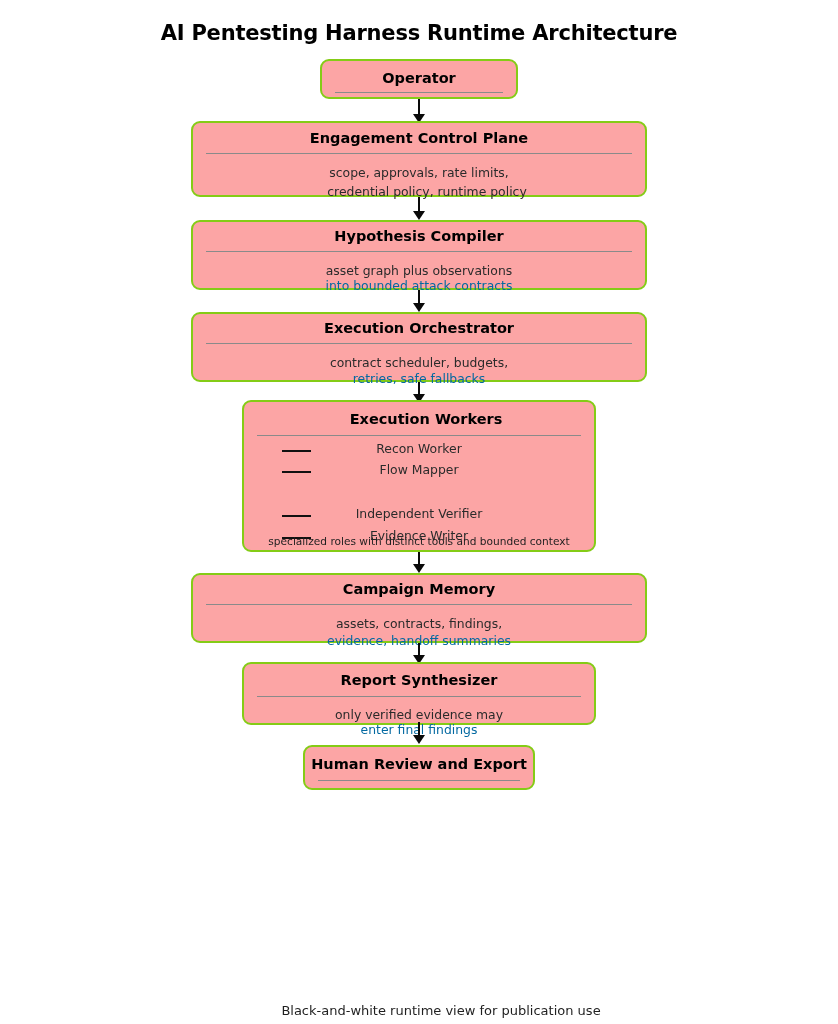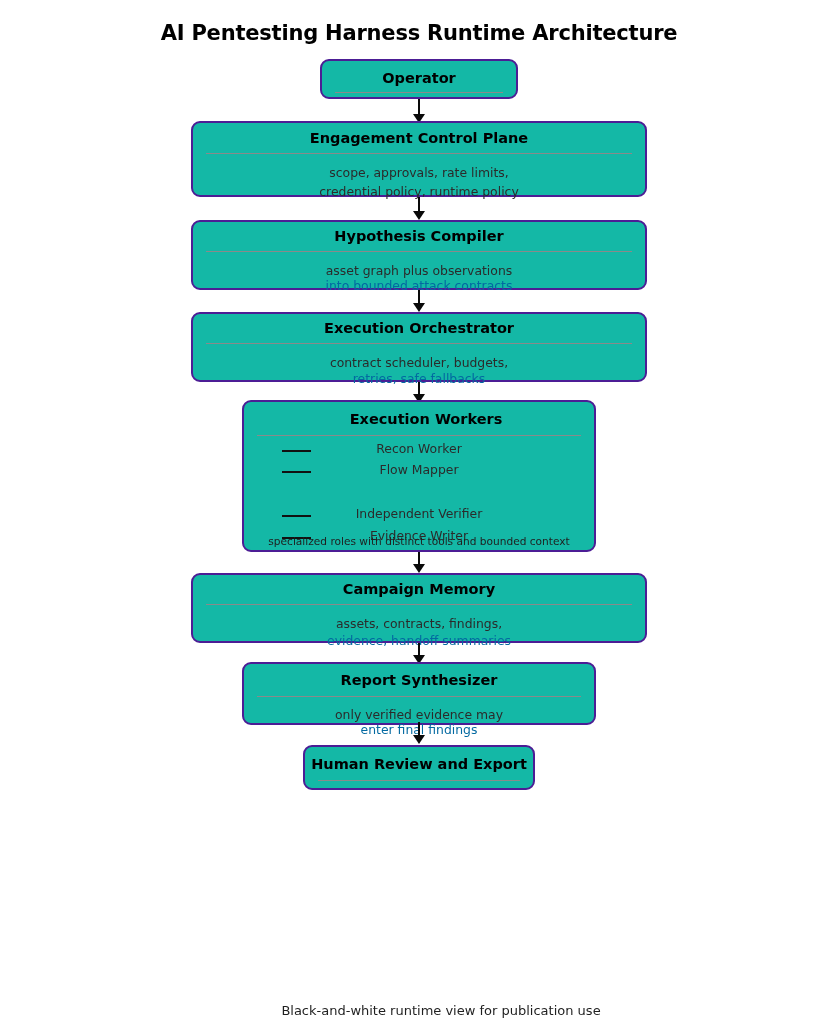--- a/index.html
+++ b/index.html
@@ -33,23 +33,23 @@
     font-size: 21px;
     font-weight: bold;
     letter-spacing: -0.2px;
     color: #000000;
   }
 
   
   .node {
     position: absolute;
     box-sizing: border-box;
-    border: 2px solid #4c1d95;
+    border: 2px solid #84cc16;
     border-radius: 9px;
-    background: #14b8a6;
+    background: #fca5a5;
   }
   .node-title {
     position: absolute;
     left: 0;
     width: 100%;
     text-align: center;
     font-size: 14.5px;
     font-weight: bold;
     color: #000000;
     white-space: nowrap;
@@ -164,21 +164,21 @@
 
   <div class="arrow" style="top:99px; height:24px;">
     <div class="shaft" style="height:15px;"></div>
     <div class="head" style="top:15px;"></div>
   </div>
 
   <div class="node" style="left:191px; top:121px; width:456px; height:76px;">
     <div class="node-title" style="top:7px;">Engagement Control Plane</div>
     <div class="node-rule" style="left:13px; right:13px; top:30px;"></div>
     <div class="node-body" style="top:40px;">scope, approvals, rate limits,</div>
-    <div class="node-body" style="top:59px;">credential policy, runtime policy</div>
+    <div class="node-body" style="top:59px;padding-left:8px;">credential policy, runtime policy</div>
   </div>
 
   <div class="arrow" style="top:197px; height:24px;">
     <div class="shaft" style="height:14px;"></div>
     <div class="head" style="top:14px;"></div>
   </div>
 
   <div class="node" style="left:191px; top:220px; width:456px; height:70px;">
     <div class="node-title" style="top:6px;">Hypothesis Compiler</div>
     <div class="node-rule" style="left:13px; right:13px; top:29px;"></div>

